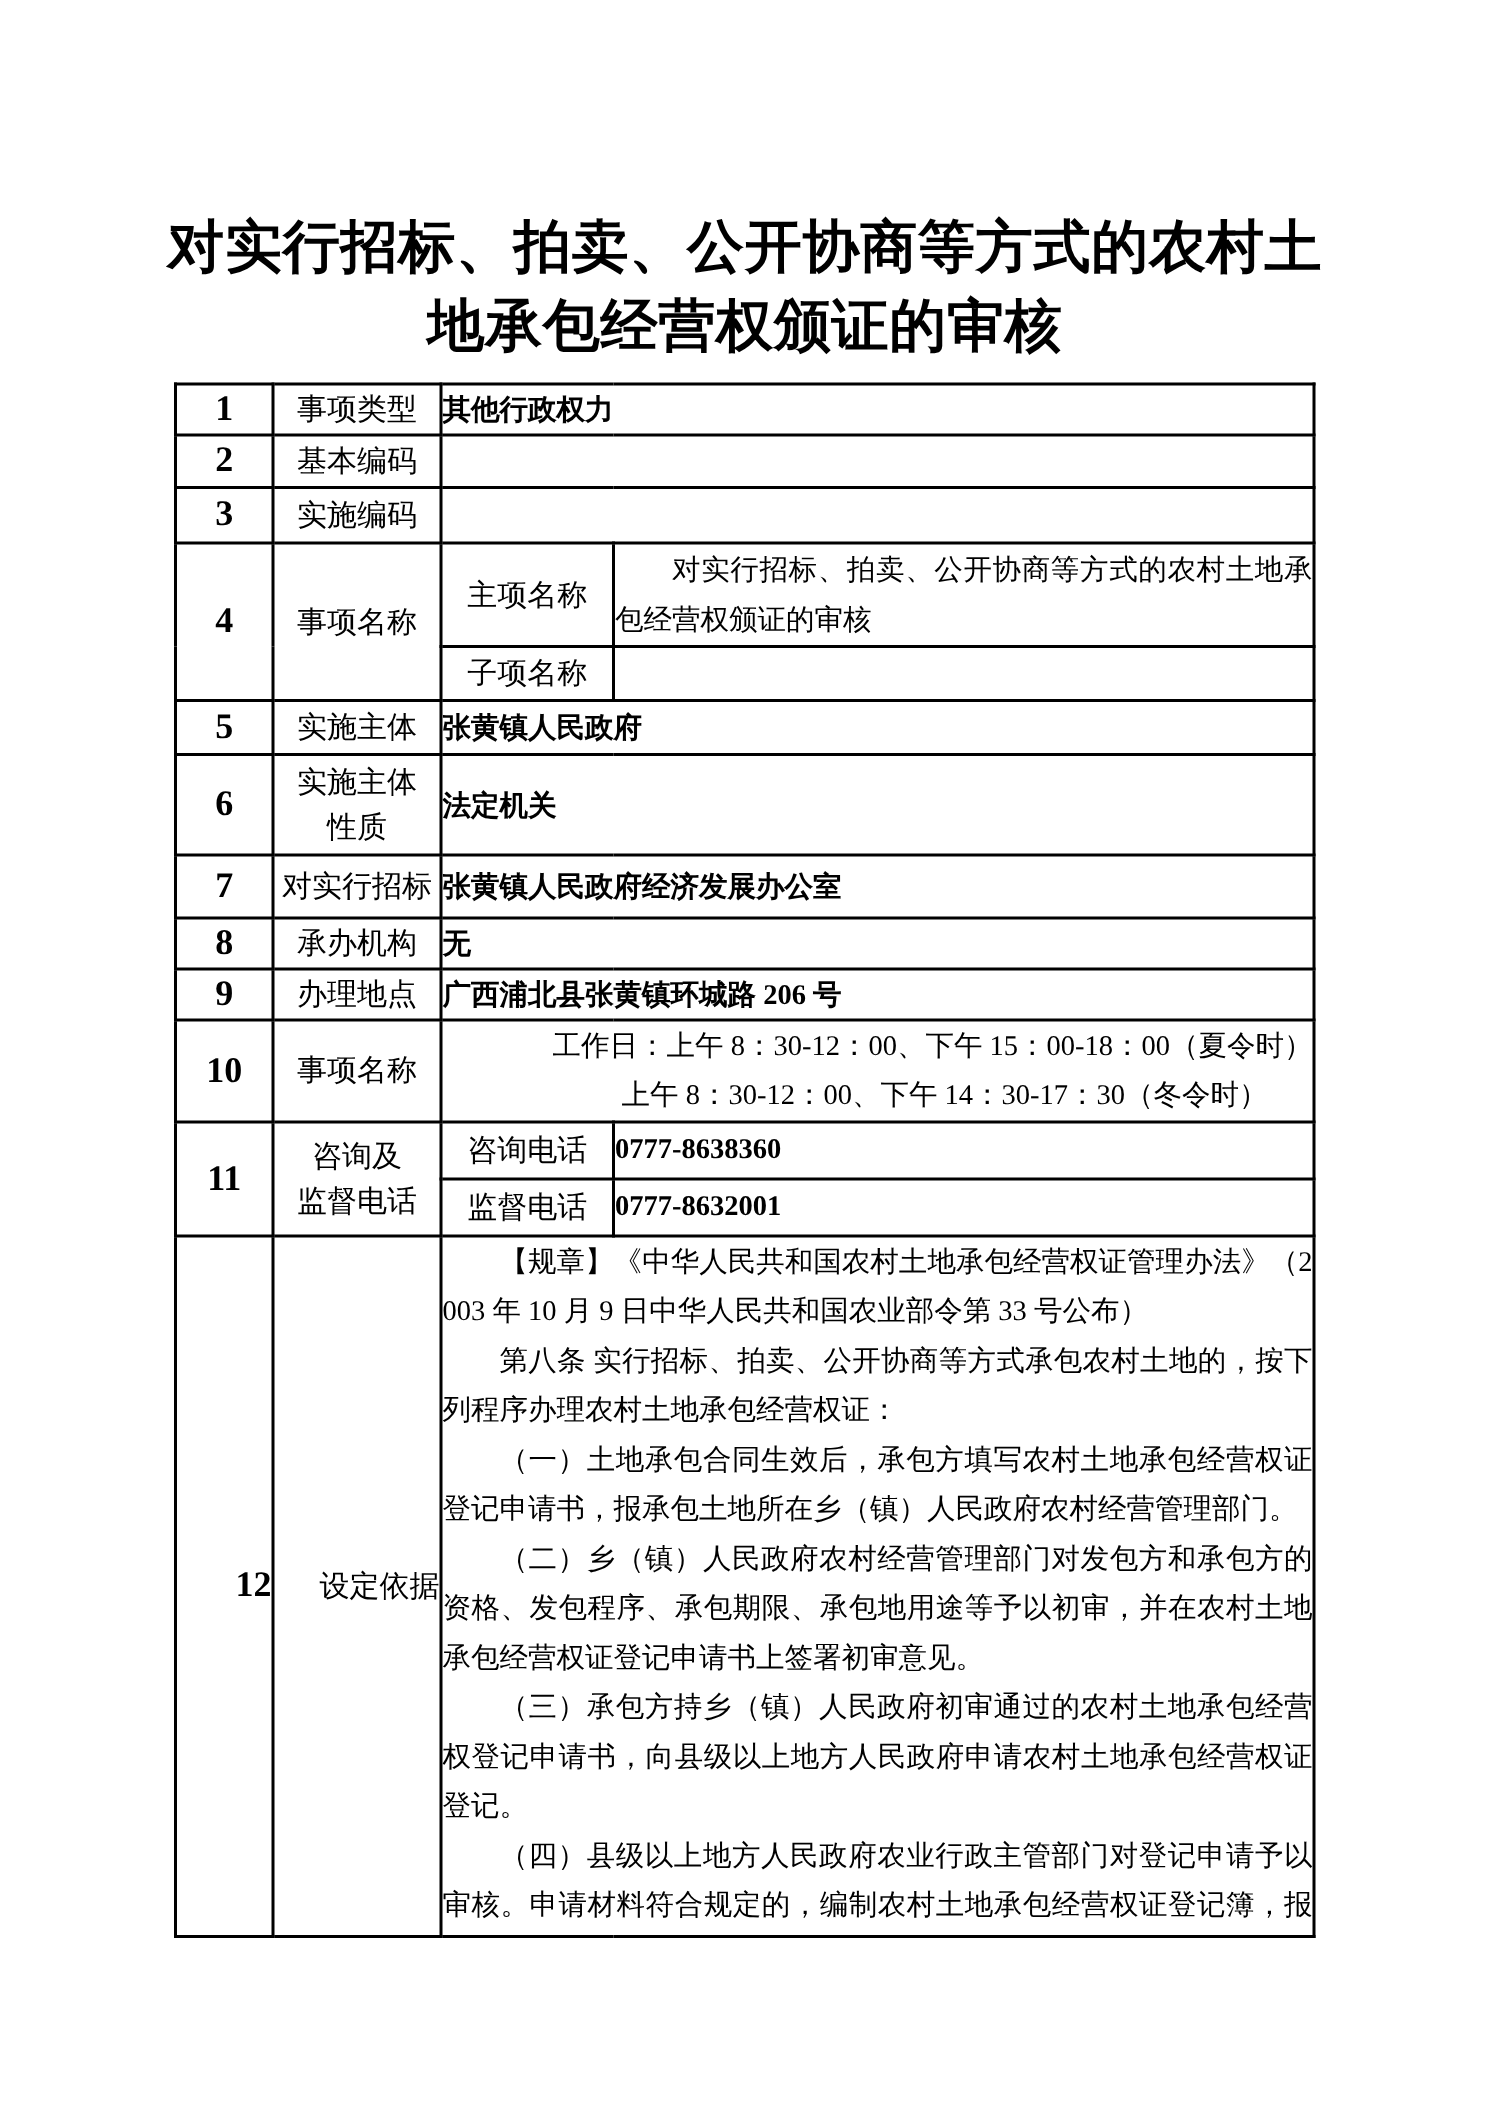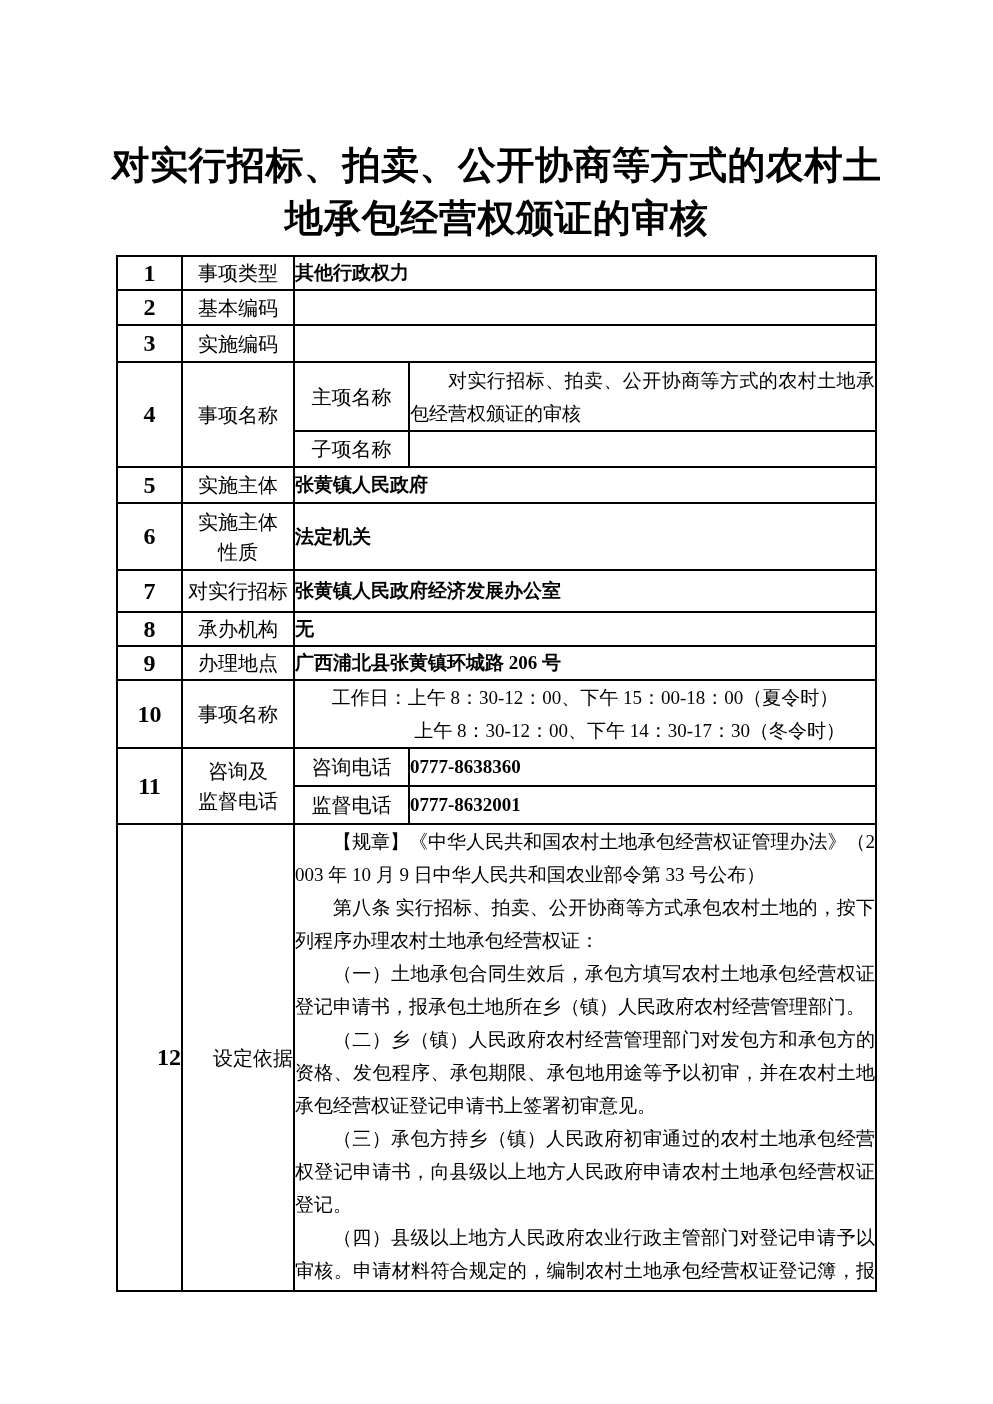--- a/index.html
+++ b/index.html
@@ -52,21 +52,21 @@
     font-weight:bold;
   }
   td.para-value{
     font-size:19px;
     line-height:33px;
     padding:2px 10px;
     text-align:justify;
   }
   .indent2{text-indent:38px;border-radius:16px;}
   td.time-cell{font-size:19px;line-height:33px;padding:0 4px;}
-  .time-line1{text-align:center;}
+  .time-line1{text-align:right;}
   .time-line2{text-align:right;padding-right:30px;}
   td.legal-cell{
     vertical-align:top;
     font-size:19px;
     line-height:33px;
     padding:3px 9px 0 8px;
     text-align:justify;
   }
   .legal-inner{height:458px;overflow:hidden;}
   .legal-inner div{text-indent:38px;text-align:justify;}

